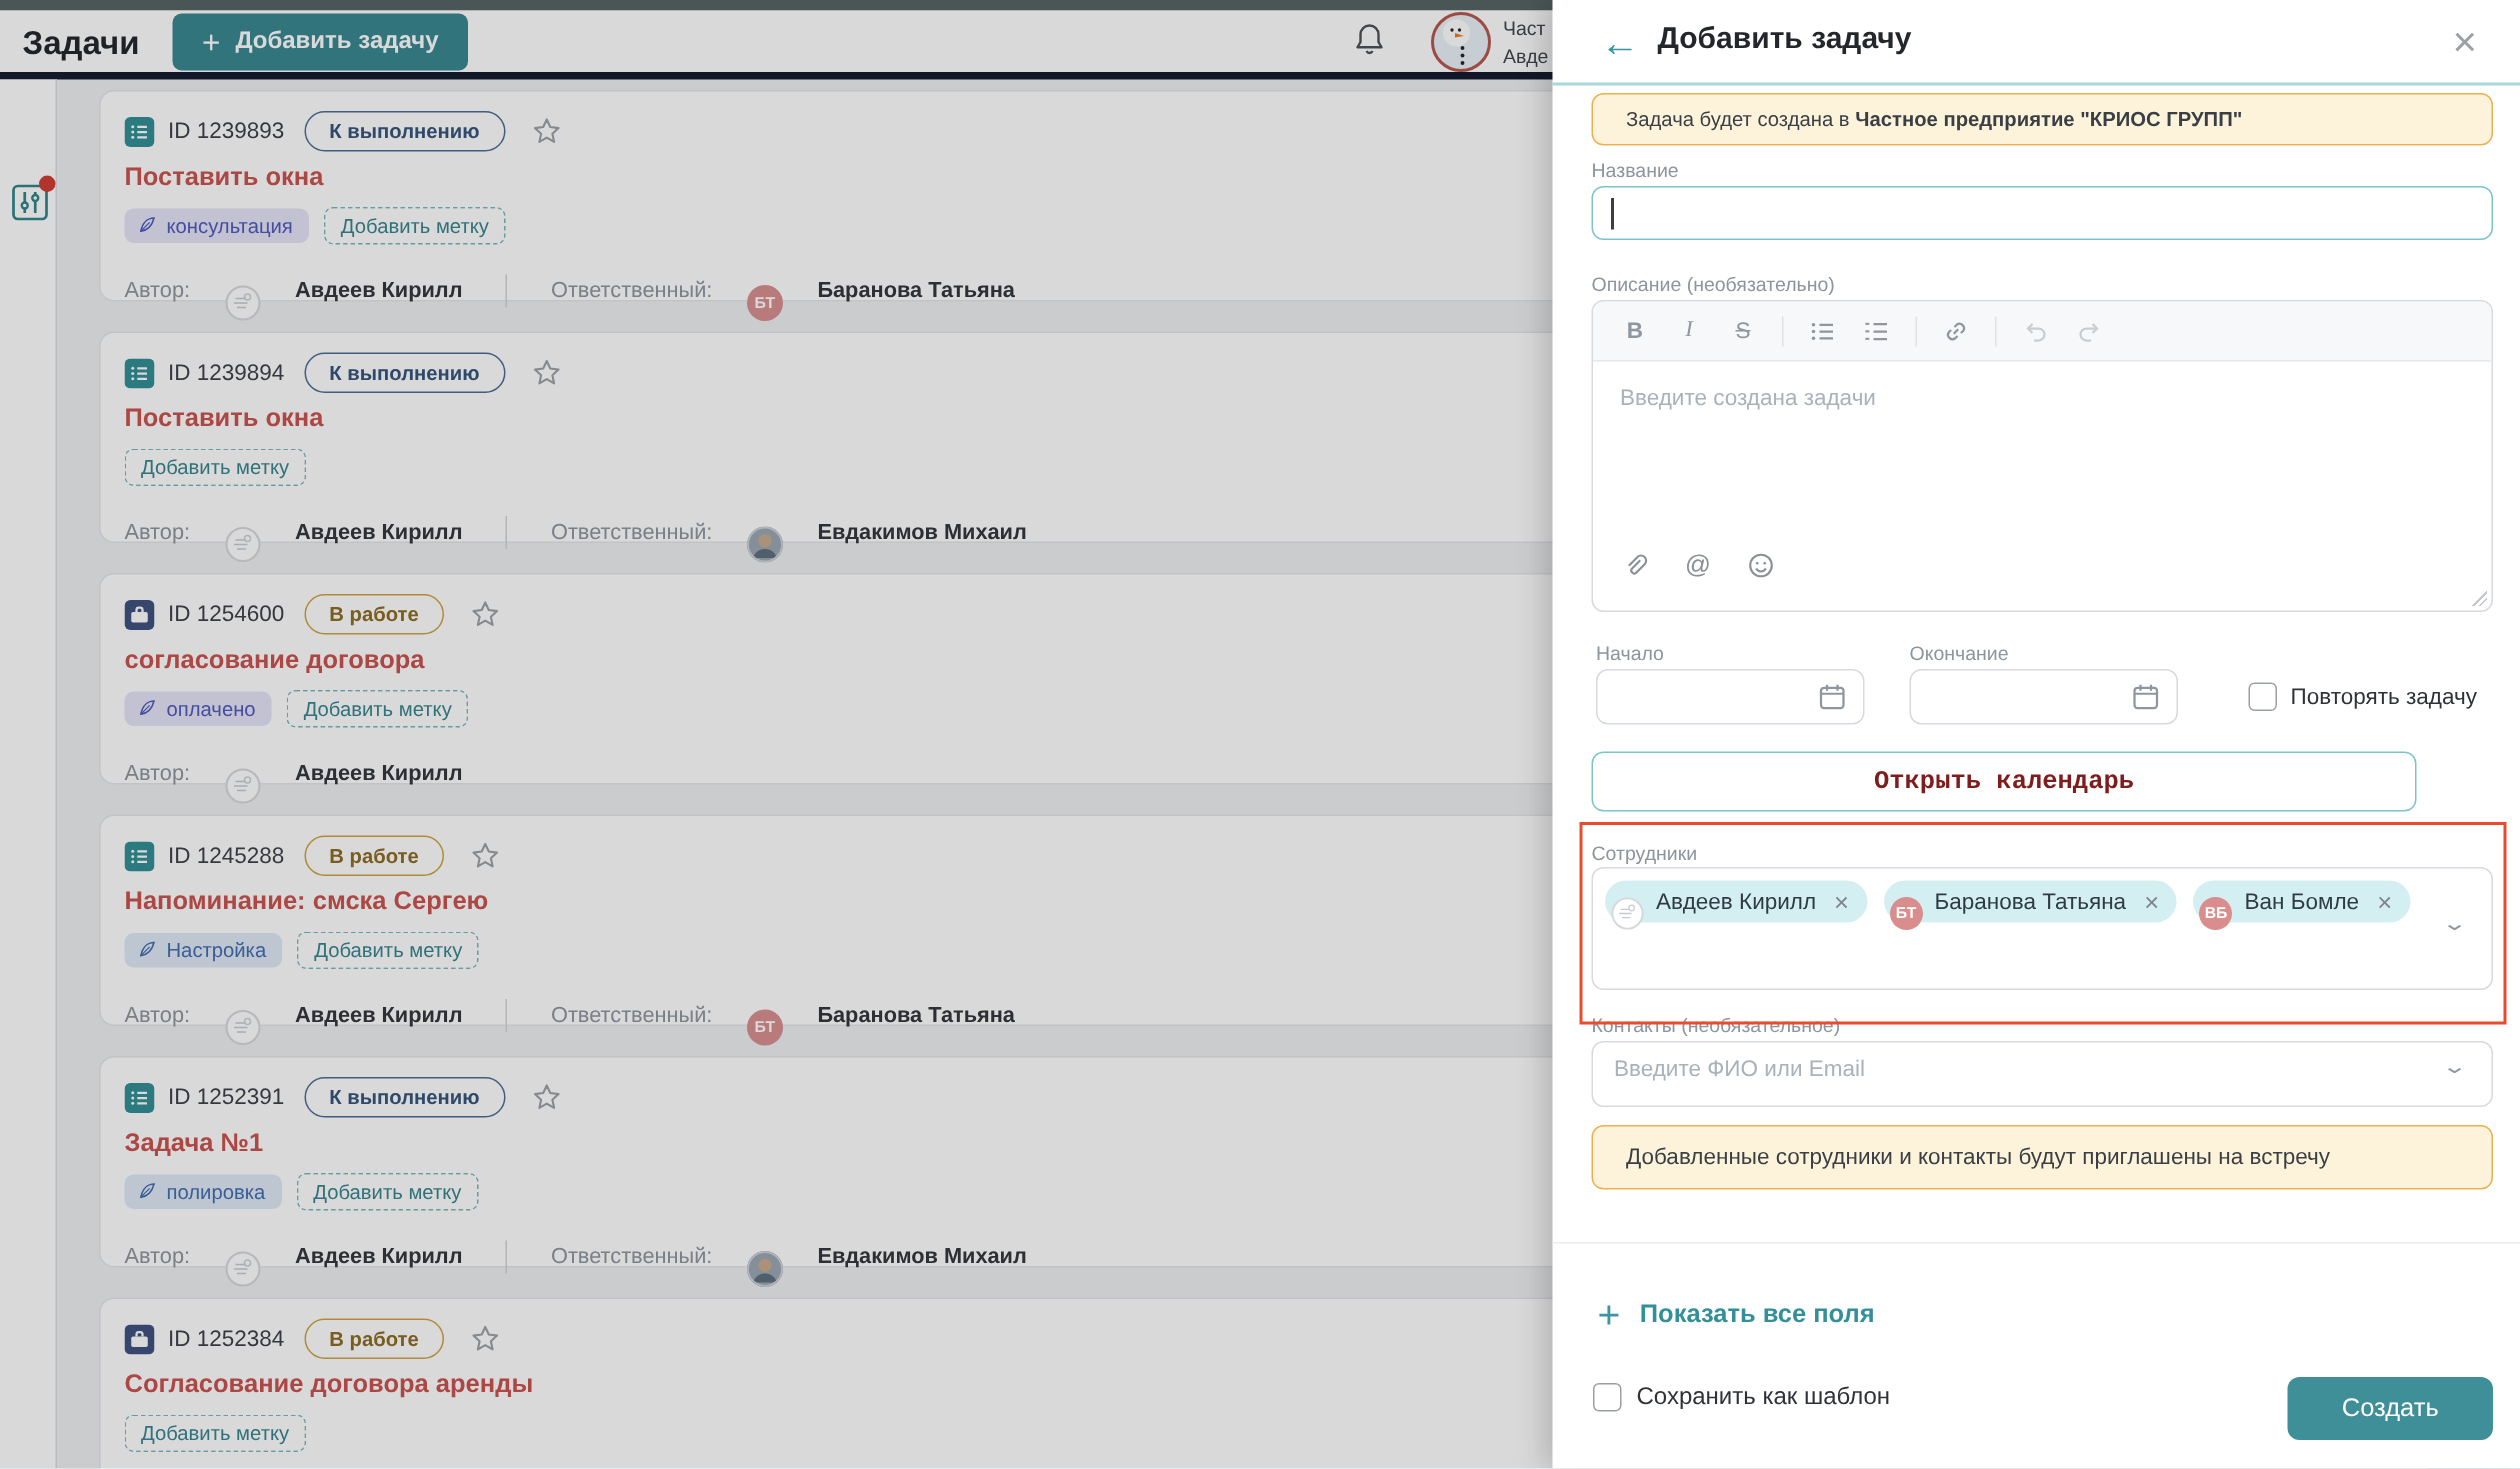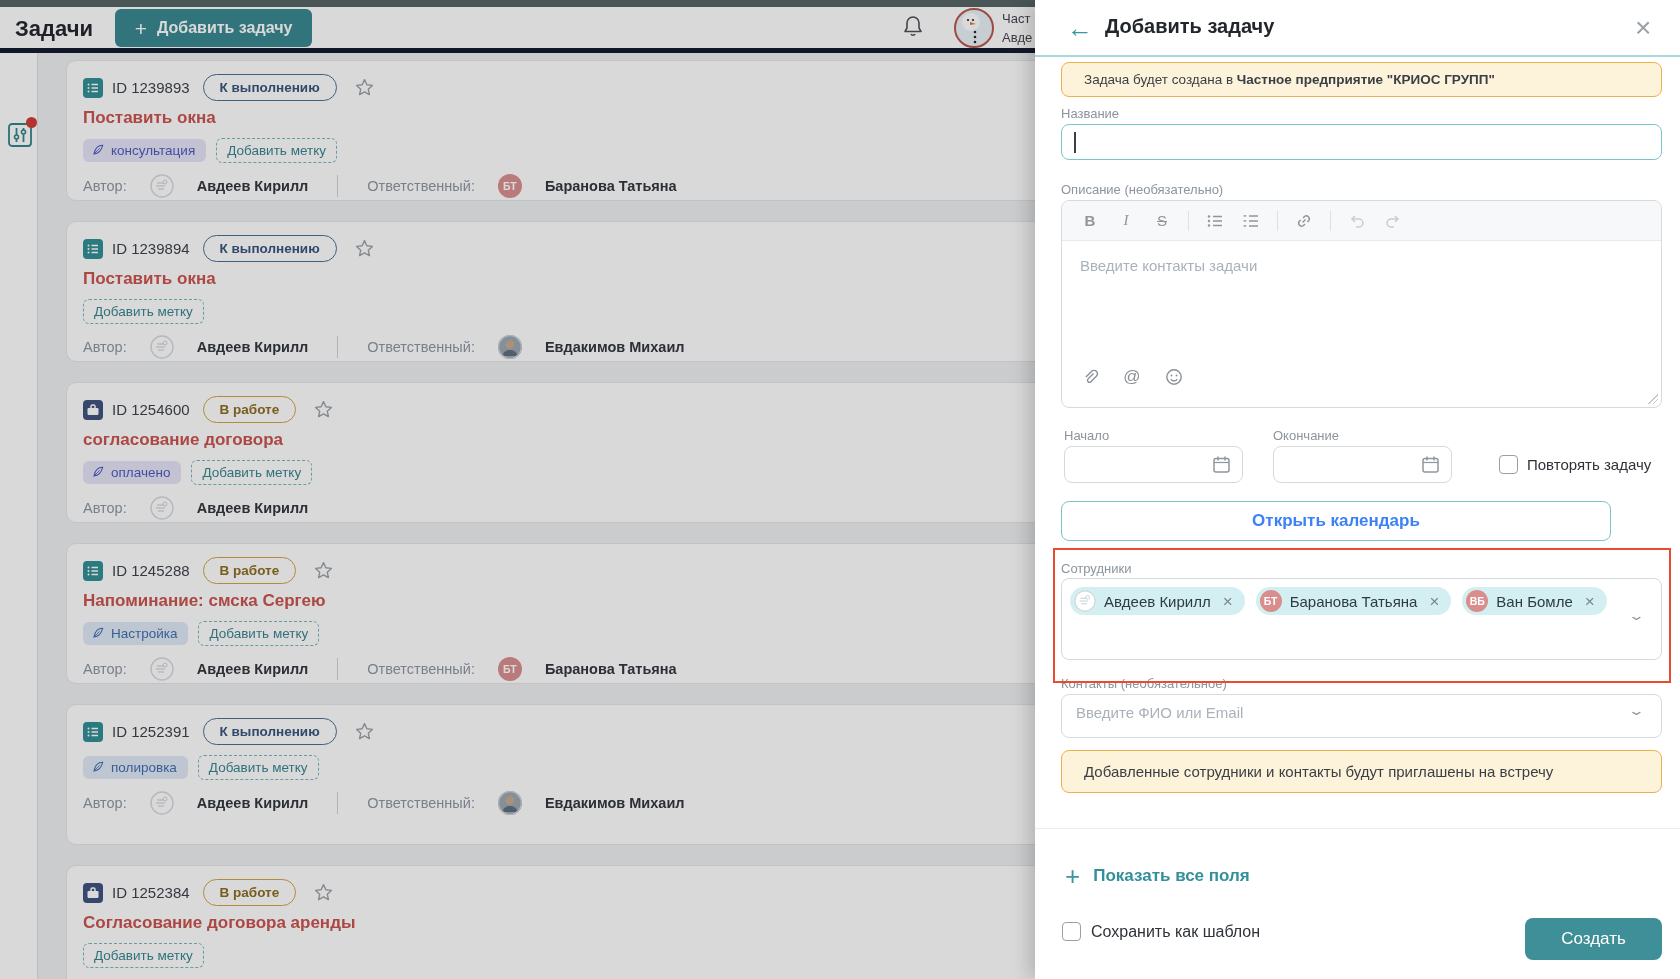--- a/index.html
+++ b/index.html
@@ -42,21 +42,21 @@
   .tag { display:inline-flex; align-items:center; gap:6px; border-radius:6px; padding:4px 11px 4px 8px;
          font-size:13.5px; font-weight:500; }
   .tag-purple { background:#e4e4f7; color:#4d57bb; }
   .tag-blue { background:#dfe8f6; color:#3f6cae; }
   .add-tag { display:inline-flex; align-items:center; border:1.5px dashed #74b6bc; color:#35848c;
              border-radius:6px; padding:4px 10px; font-size:13.5px; cursor:pointer; }
   .card-people { margin-top:11px; display:flex; align-items:center; gap:23px; font-size:14.5px; }
   .plabel { color:#8c949d; }
   .pname { color:#2f3338; font-weight:600; }
   .vdiv { width:1px; height:22px; background:#d0d4d7; margin:0 6px; }
-  .avatar { width:24px; height:24px; border-radius:50%; flex:0 0 24px; }
+  .avatar { width:24px; height:24px; border-radius:50%; flex:0 0 24px;margin-top:16px; }
   .avatar-init { background:#d98d8d; color:#fff; font-size:10.5px; font-weight:bold;
                  display:flex; align-items:center; justify-content:center; }
 
   
   .dim { position:absolute; inset:0; background:rgba(28,32,35,0.17); z-index:5; }
 
   
   .drawer { position:absolute; left:1035px; top:0; width:645px; height:979px; background:#fff; z-index:10;
             box-shadow:-6px 0 18px rgba(0,0,0,0.18); }
   .drawer-header { position:absolute; left:0; top:0; width:100%; height:57px; border-bottom:2px solid #a8d8dc; }
@@ -92,22 +92,22 @@
 
   .date-input { top:446px; width:179px; height:37px; }
   .d-start { left:29px; } .d-end { left:238px; }
   .cal-ic { position:absolute; right:11px; top:8px; width:19px; height:19px; color:#8f969e; }
 
   .checkbox { width:19px; height:19px; border:1.5px solid #9aa0a5; border-radius:4px; background:#fff; cursor:pointer; }
   .repeat-row { position:absolute; left:464px; top:455px; display:flex; align-items:center; gap:9px; }
   .repeat-row span { font-size:15px; color:#2f3338; white-space:nowrap; }
 
   .open-cal { position:absolute; left:26px; top:501px; width:550px; height:40px; background:#fff;
-              border:1px solid #7cc4cb; border-radius:8px; color:#3b82f6; font-size:17px; font-weight:bold;
-              cursor:pointer; font-family:Liberation Sans, sans-serif; }
+              border:1px solid #7cc4cb; border-radius:8px; color:#7f1d1d; font-size:17px; font-weight:bold;
+              cursor:pointer; font-family:Liberation Mono, monospace; }
 
   .red-box { position:absolute; left:18px; top:548px; width:618px; height:135px; border:2px solid #ea4b2f;
              z-index:30; pointer-events:none; }
 
   .emp-box { left:26px; top:578px; width:601px; height:82px; padding:8px; }
   .chips { display:flex; flex-wrap:wrap; gap:10px 11px; }
   .chip { display:inline-flex; align-items:center; gap:8px; background:#d4eff2; border-radius:15px;
           height:28px; padding:0 12px 0 4px; font-size:15px; color:#2f3a45; }
   .chip .avatar { width:22px; height:22px; flex:0 0 22px; }
   .chip-x { color:#7d868d; font-size:17px; margin-left:4px; cursor:pointer; line-height:1; }
@@ -386,20 +386,21 @@
               </svg>
             </span>
       <span class="tid">ID 1252391</span>
       <span class="status badge-todo">К выполнению</span>
       <span class="star">
         <svg width="21" height="21" viewBox="0 0 24 24">
                 <path d="M12 3l2.7 5.8 6.3.8-4.7 4.3 1.3 6.2-5.6-3.2-5.6 3.2 1.3-6.2L3 9.6l6.3-.8z" fill="none" stroke="#9aa0a5" stroke-width="1.6" stroke-linejoin="round"></path>
               </svg>
       </span>
     </div>
+    <div class="card-title">Задача №1</div>
     <div class="card-tags">
       <span class="tag tag-blue">
               <span>
                 <svg width="14" height="14" viewBox="0 0 24 24">
                   <path d="M20 4c-7 0-13 5-15 15 8-1 13-7 15-15z" fill="none" stroke="currentColor" stroke-width="1.8"></path>
                   <path d="M5 19L15 9" stroke="currentColor" stroke-width="1.4"></path>
                 </svg>
               </span>
               <span>полировка</span>
             </span>
@@ -520,21 +521,21 @@
               <path d="M7 4L4 7l3 3" fill="none" stroke="currentColor" stroke-width="1.5"></path>
             </svg>
           </span>
           <span class="tbi dis">
             <svg width="18" height="18" viewBox="0 0 18 18">
               <path d="M14 7H7a4 4 0 0 0 0 8h3" fill="none" stroke="currentColor" stroke-width="1.5"></path>
               <path d="M11 4l3 3-3 3" fill="none" stroke="currentColor" stroke-width="1.5"></path>
             </svg>
           </span>
         </div>
-      <div class="editor-ph">Введите контакты задачи</div>
+      <div class="editor-ph">Введите создана задачи</div>
       <div class="editor-foot" id="editor-foot">
           <span class="efi">
             <svg width="18" height="18" viewBox="0 0 18 18">
               <path d="M12.5 5.5l-5.6 5.6a2 2 0 0 0 2.8 2.8l5.6-5.6a3.4 3.4 0 1 0-4.8-4.8L4.9 9.1" fill="none" stroke="currentColor" stroke-width="1.4"></path>
             </svg>
           </span>
           <span class="efi">
             <span style="font-size:17px;">@</span>
           </span>
           <span class="efi">

